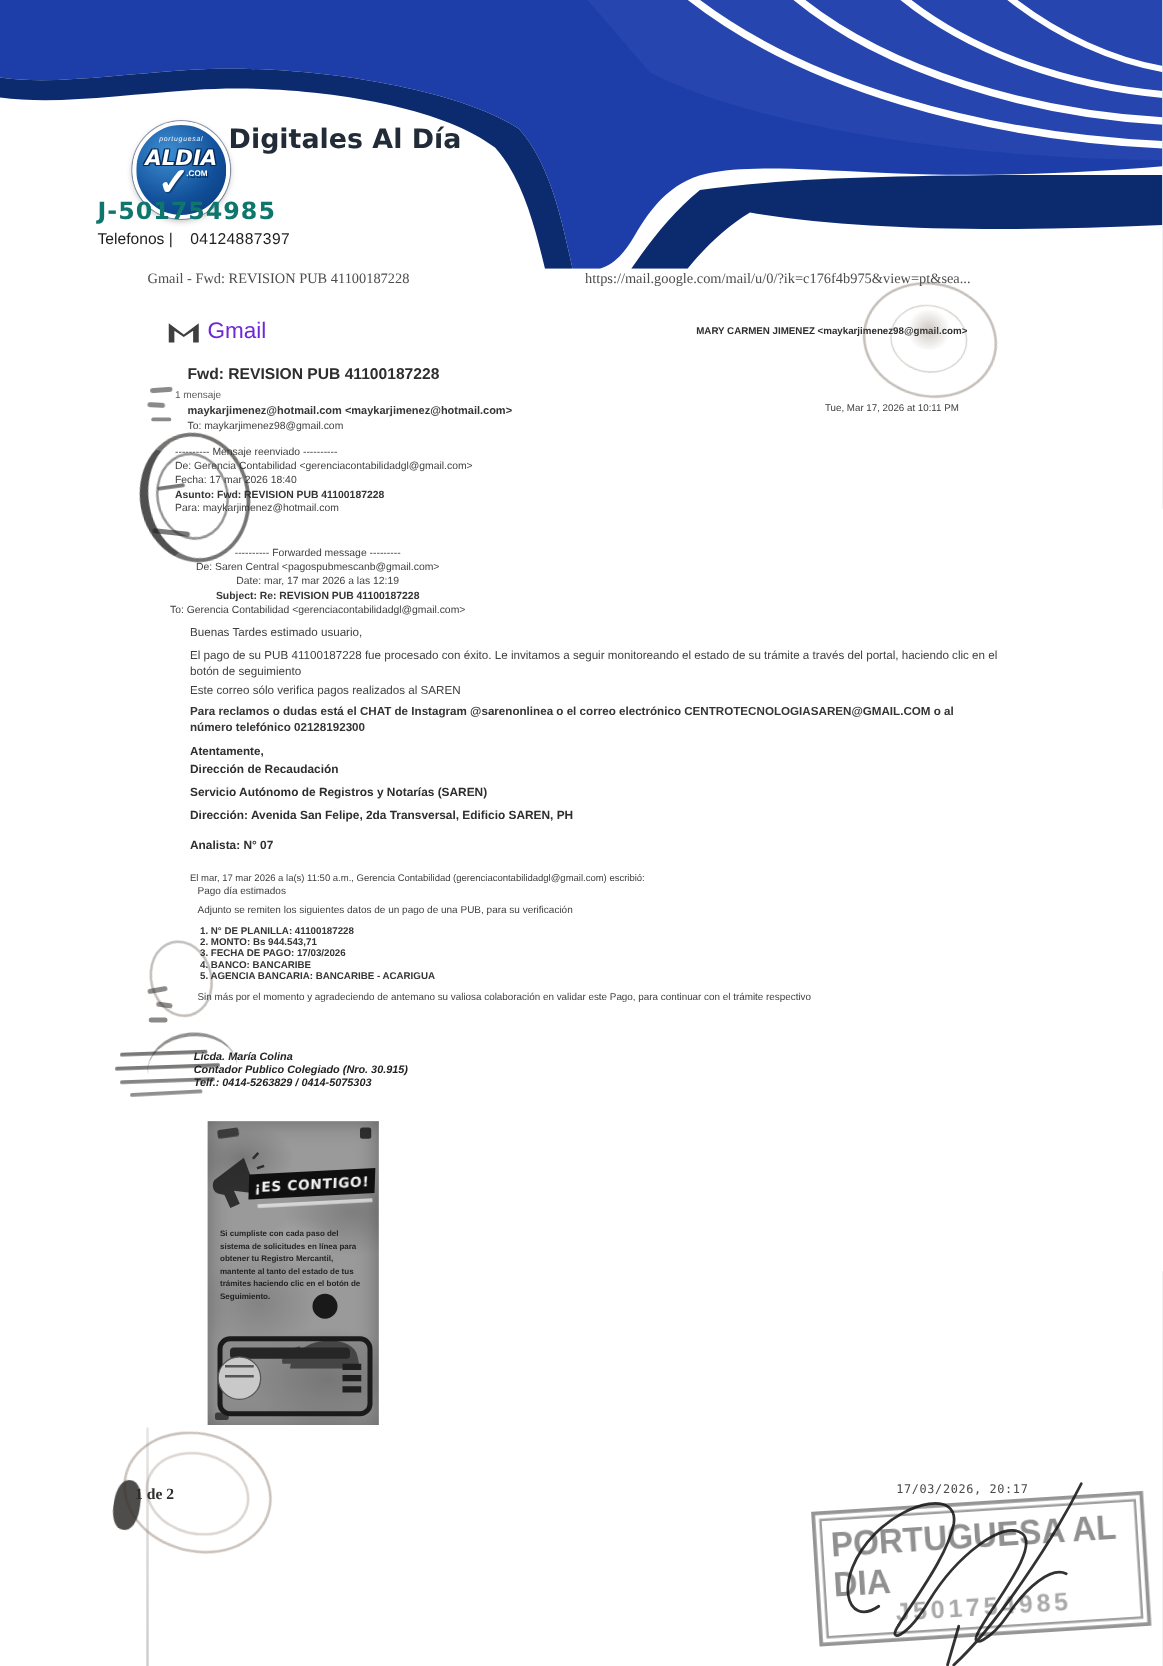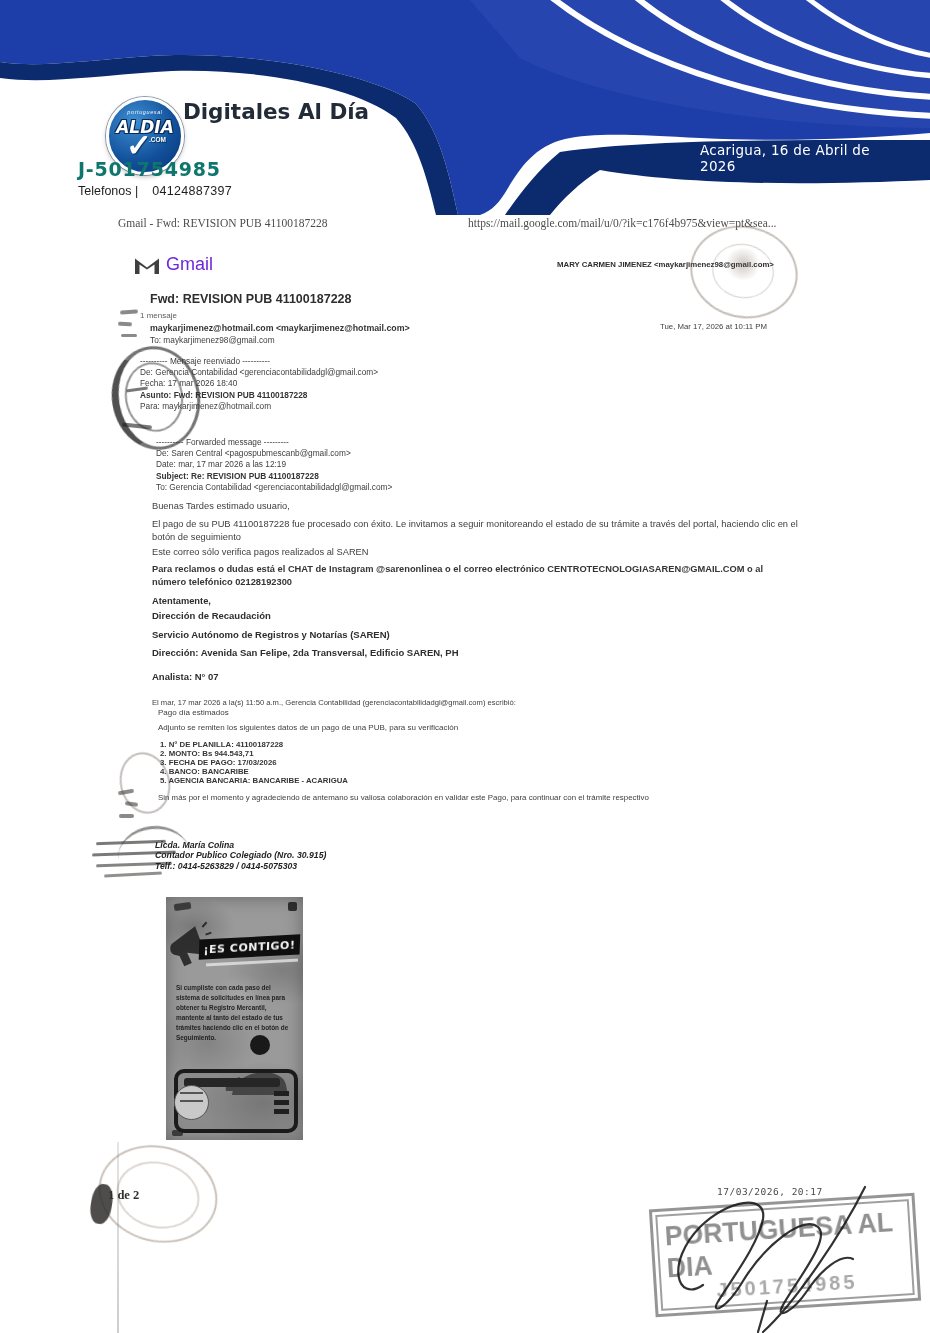--- a/index.html
+++ b/index.html
@@ -88,21 +88,20 @@
     <path d="M0,0 H930 V133 C860,139 780,142 700,138 C640,135 595,132 565,139 C535,146 520,168 508,188 C500,202 492,211 480,215 L458,215 C450,178 440,130 415,103 C365,70 240,50 150,56 C90,60 40,68 0,62 Z" fill="#1d3ea9"></path>
     <path d="M470,0 H930 V128 C760,127 600,99 520,58 Z" fill="#2f4cb5" opacity="0.5"></path>
     <path d="M545,-8 C640,70 790,110 935,116" stroke="#fff" stroke-width="6" fill="none"></path>
     <path d="M630,-8 C705,58 830,92 935,97" stroke="#fff" stroke-width="6" fill="none"></path>
     <path d="M715,-8 C775,44 860,70 935,76" stroke="#fff" stroke-width="5.5" fill="none"></path>
     <path d="M800,-8 C845,30 895,50 935,56" stroke="#fff" stroke-width="5" fill="none"></path>
     <path d="M0,62 C40,68 90,60 150,56 C240,50 365,70 415,103 C440,130 450,178 458,215 L436,215 C428,182 418,142 396,118 C350,82 235,66 155,72 C95,76 45,84 0,78 Z" fill="#0c2a6e"></path>
     <path d="M560,152 C650,139 790,140 930,140 L930,180 C800,186 680,184 600,170 C580,182 562,200 550,215 L505,215 C520,193 538,170 560,152 Z" fill="#0c2a6e"></path>
   </svg>
 
-  <div class="hdr-date">Acarigua, 16 de Abril de 2026</div>
 
   <div class="logo">
     <div class="arc">portuguesal</div>
     <div class="main">ALDIA</div>
     <div class="com">.COM</div>
     <div class="chk">✓</div>
   </div>
 
   <div class="co-name">
     <div>Digitales Al Día</div>
@@ -129,21 +128,21 @@
   <div class="sc" style="left:150px;top:335px;font-size:8.3px;">To: maykarjimenez98@gmail.com</div>
 
   <div class="sc blk" style="left:140px;top:356px;font-size:8.3px;line-height:11.2px;">
     <div>---------- Mensaje reenviado ----------</div>
     <div>De: Gerencia Contabilidad &lt;gerenciacontabilidadgl@gmail.com&gt;</div>
     <div>Fecha: 17 mar 2026 18:40</div>
     <div class="sb">Asunto: Fwd: REVISION PUB 41100187228</div>
     <div>Para: maykarjimenez@hotmail.com</div>
   </div>
 
-  <div class="sc blk" style="left:156px;top:437px;font-size:8.3px;line-height:11.2px;">
+  <div class="sc blk" style="left:136px;top:437px;font-size:8.3px;line-height:11.2px;text-align:center;">
     <div>---------- Forwarded message ---------</div>
     <div>De: Saren Central &lt;pagospubmescanb@gmail.com&gt;</div>
     <div>Date: mar, 17 mar 2026 a las 12:19</div>
     <div class="sb">Subject: Re: REVISION PUB 41100187228</div>
     <div>To: Gerencia Contabilidad &lt;gerenciacontabilidadgl@gmail.com&gt;</div>
   </div>
 
   <div class="sc" style="left:152px;top:501px;font-size:9.3px;">Buenas Tardes estimado usuario,</div>
   <div class="sc wrap" style="left:152px;top:518px;width:648px;font-size:9.3px;line-height:1.45;">El pago de su PUB 41100187228 fue procesado con éxito. Le invitamos a seguir monitoreando el estado de su trámite a través del portal, haciendo clic en el botón de seguimiento</div>
   <div class="sc" style="left:152px;top:547px;font-size:9.3px;">Este correo sólo verifica pagos realizados al SAREN</div>

